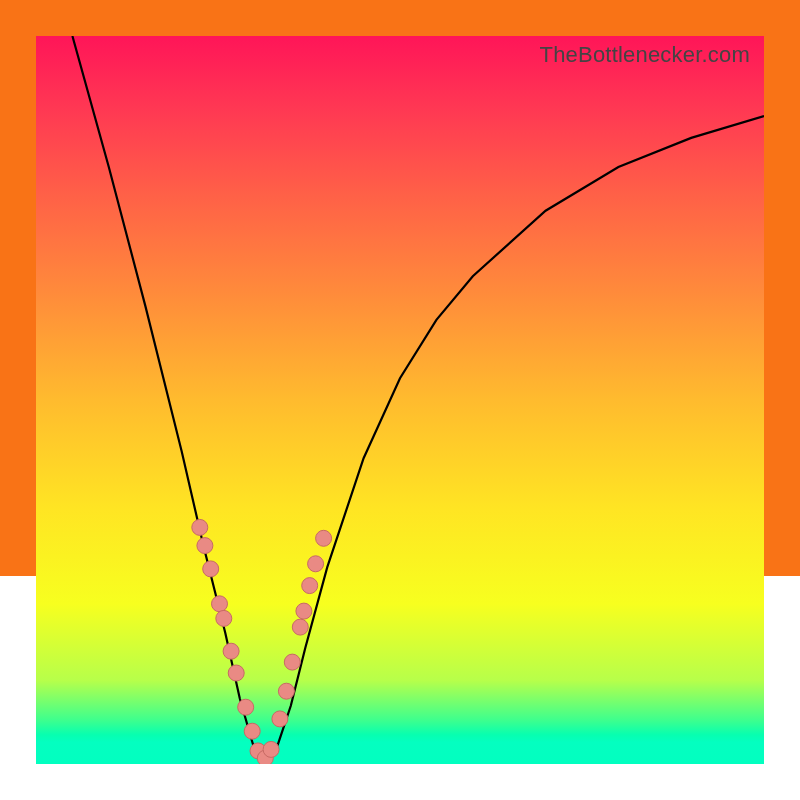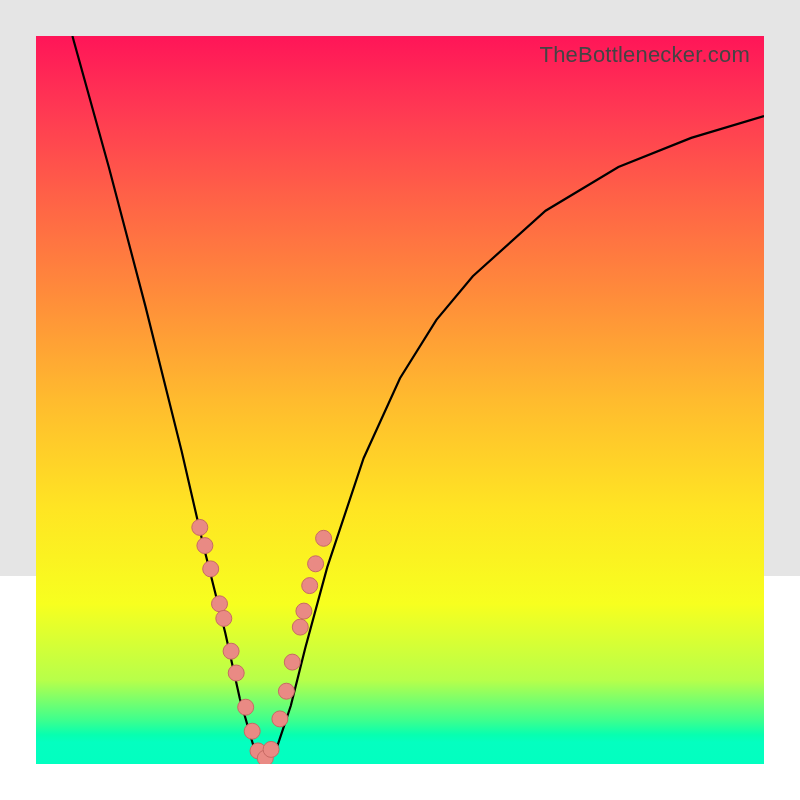--- a/index.html
+++ b/index.html
@@ -6,21 +6,21 @@
     margin: 0;
     padding: 0;
     width: 800px;
     height: 800px;
     overflow: hidden;
     font-family: Arial, Helvetica, sans-serif;
   }
   .outer {
     width: 800px;
     height: 576px;
-    background: #e5e5e5;
+    background: #f97316;
     position: relative;
   }
   .plot-area {
     position: absolute;
     left: 36px;
     top: 36px;
     width: 728px;
     height: 728px;
     overflow: hidden;
   }

